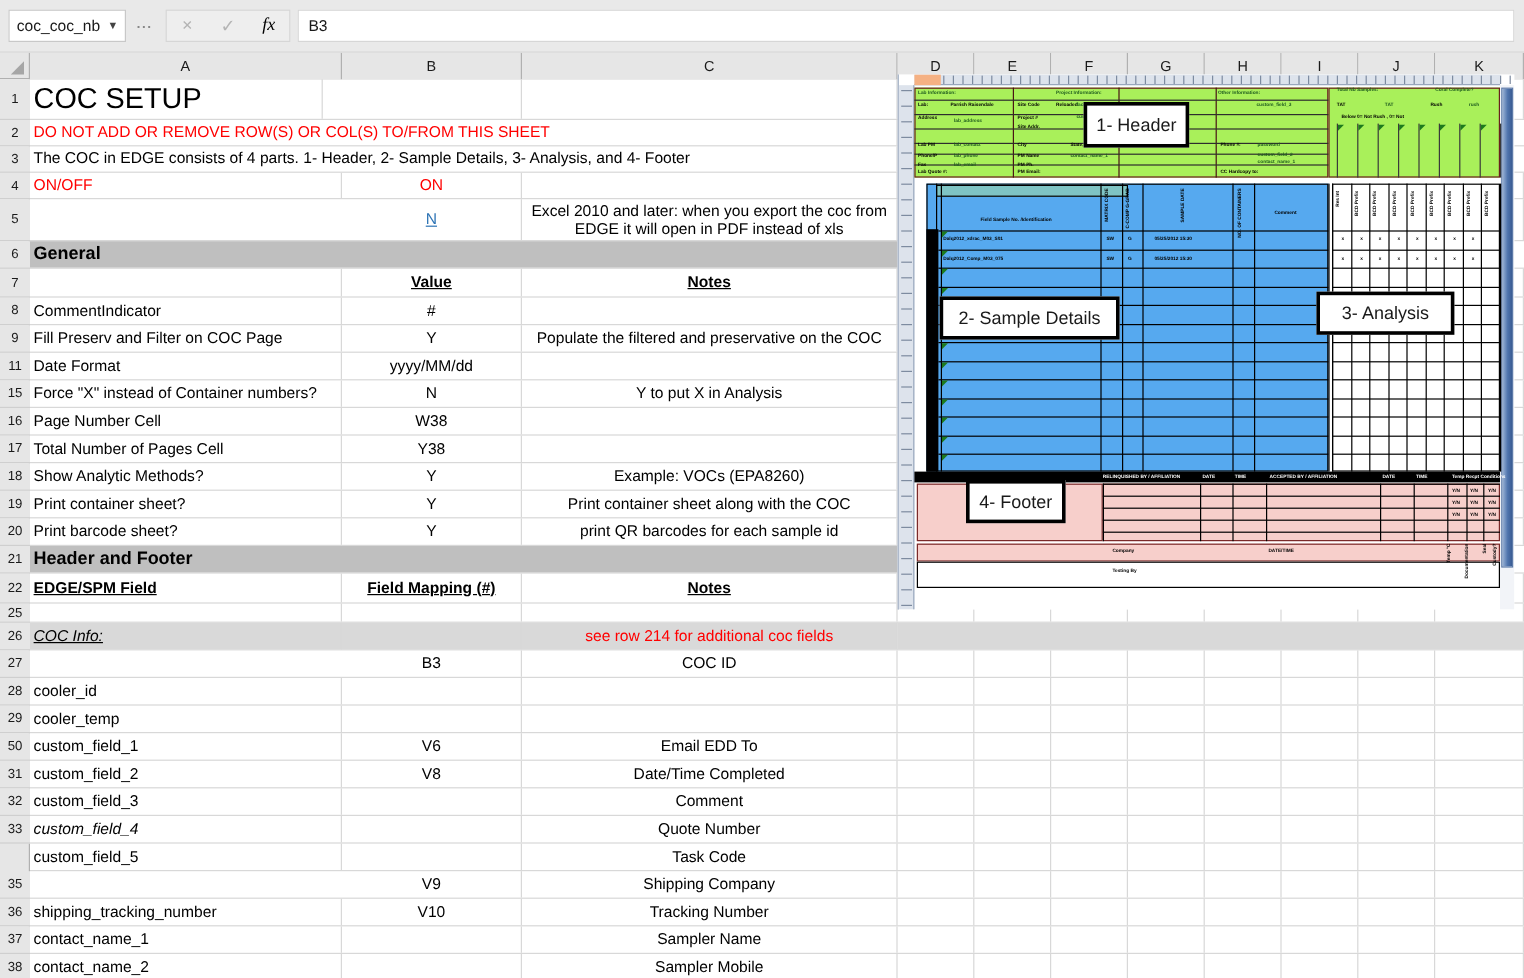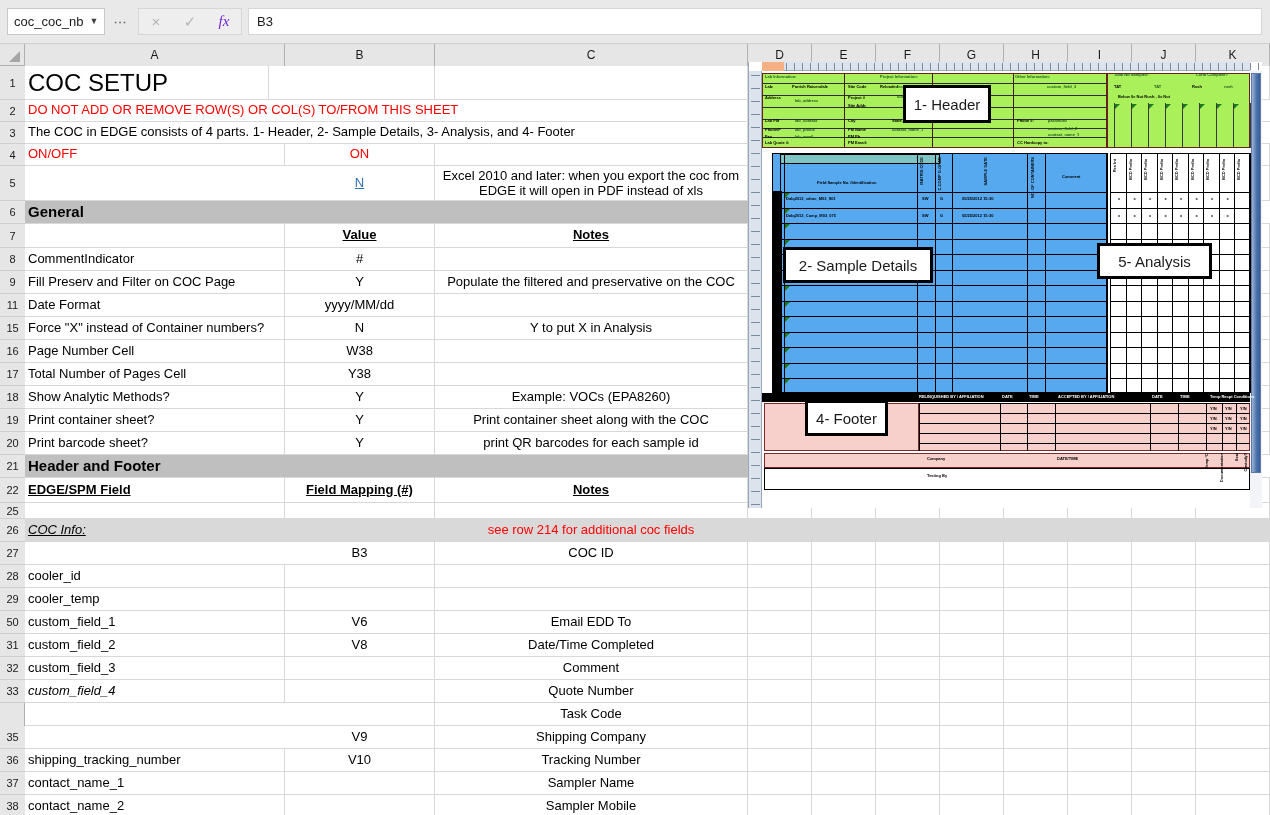--- a/index.html
+++ b/index.html
@@ -34,21 +34,21 @@
     position: absolute; left: 118px; top: 12px; width: 12px; height: 20px;
     color: #6a6a6a; font-size: 13px; text-align: center; line-height: 19px;
     letter-spacing: 0; writing-mode: vertical-rl;
   }
   #fx-group {
     position: absolute; left: 138px; top: 8px; width: 104px; height: 27px;
     background: #eeeeee; border: 1px solid #d6d6d6;
     display: flex; align-items: center; justify-content: space-around;
   }
   .fxbtn { width: 32px; text-align: center; font-size: 15px; color: #b4b4b4; }
-  .fxbtn.fx { font-style: italic; font-family: "Liberation Serif", serif; color: #6d28d9; font-size: 15px; }
+  .fxbtn.fx { font-style: italic; font-family: "Liberation Serif", serif; color: #000000; font-size: 15px; }
   #formula-input {
     position: absolute; left: 248px; top: 8px; width: 1014px; height: 27px;
     background: #ffffff; border: 1px solid #d6d6d6;
     padding-left: 8px; font-size: 13px; color: #1a1a1a; line-height: 25px;
     white-space: nowrap; overflow: hidden;
   }
 
   
   #grid-wrap {
     position: absolute; left: 0; top: 44px; width: 1270px; height: 771px;
@@ -558,20 +558,21 @@
         <div class="cell cD"></div>
         <div class="cell cE"></div>
         <div class="cell cF"></div>
         <div class="cell cG"></div>
         <div class="cell cH"></div>
         <div class="cell cI"></div>
         <div class="cell cJ"></div>
         <div class="cell cK"></div>
       </div>
       <div class="row" style="top: 637px; height: 23px;">
+        <div class="cell cA">custom_field_5</div>
         <div class="cell cB"></div>
         <div class="cell cC">Task Code</div>
         <div class="cell cD"></div>
         <div class="cell cE"></div>
         <div class="cell cF"></div>
         <div class="cell cG"></div>
         <div class="cell cH"></div>
         <div class="cell cI"></div>
         <div class="cell cJ"></div>
         <div class="cell cK"></div>
@@ -941,15 +942,15 @@
         <div class="tiny" style="left: 178px; top: 412px;">Testing By</div>
         <div class="vtiny" style="left: 456px; top: 391px;">Temp °C</div>
         <div class="vtiny" style="left: 471px; top: 391px;">Documentation</div>
         <div class="vtiny" style="left: 486px; top: 391px;">Seal</div>
         <div class="vtiny" style="left: 495px; top: 391px;">Custody?</div>
       </div>
   </div>
 
   <div class="callout" style="left:903px;top:41px;width:88px;height:38px;">1- Header</div>
   <div class="callout" style="left:783px;top:203px;width:150px;height:36px;">2- Sample Details</div>
-  <div class="callout" style="left:1097px;top:199px;width:115px;height:36px;">5- Analysis</div>
+  <div class="callout" style="left:1097px;top:199px;width:115px;height:36px;">3- Analysis</div>
   <div class="callout" style="left:805px;top:356px;width:83px;height:36px;">4- Footer</div>
 </div>
 
 </body></html>

